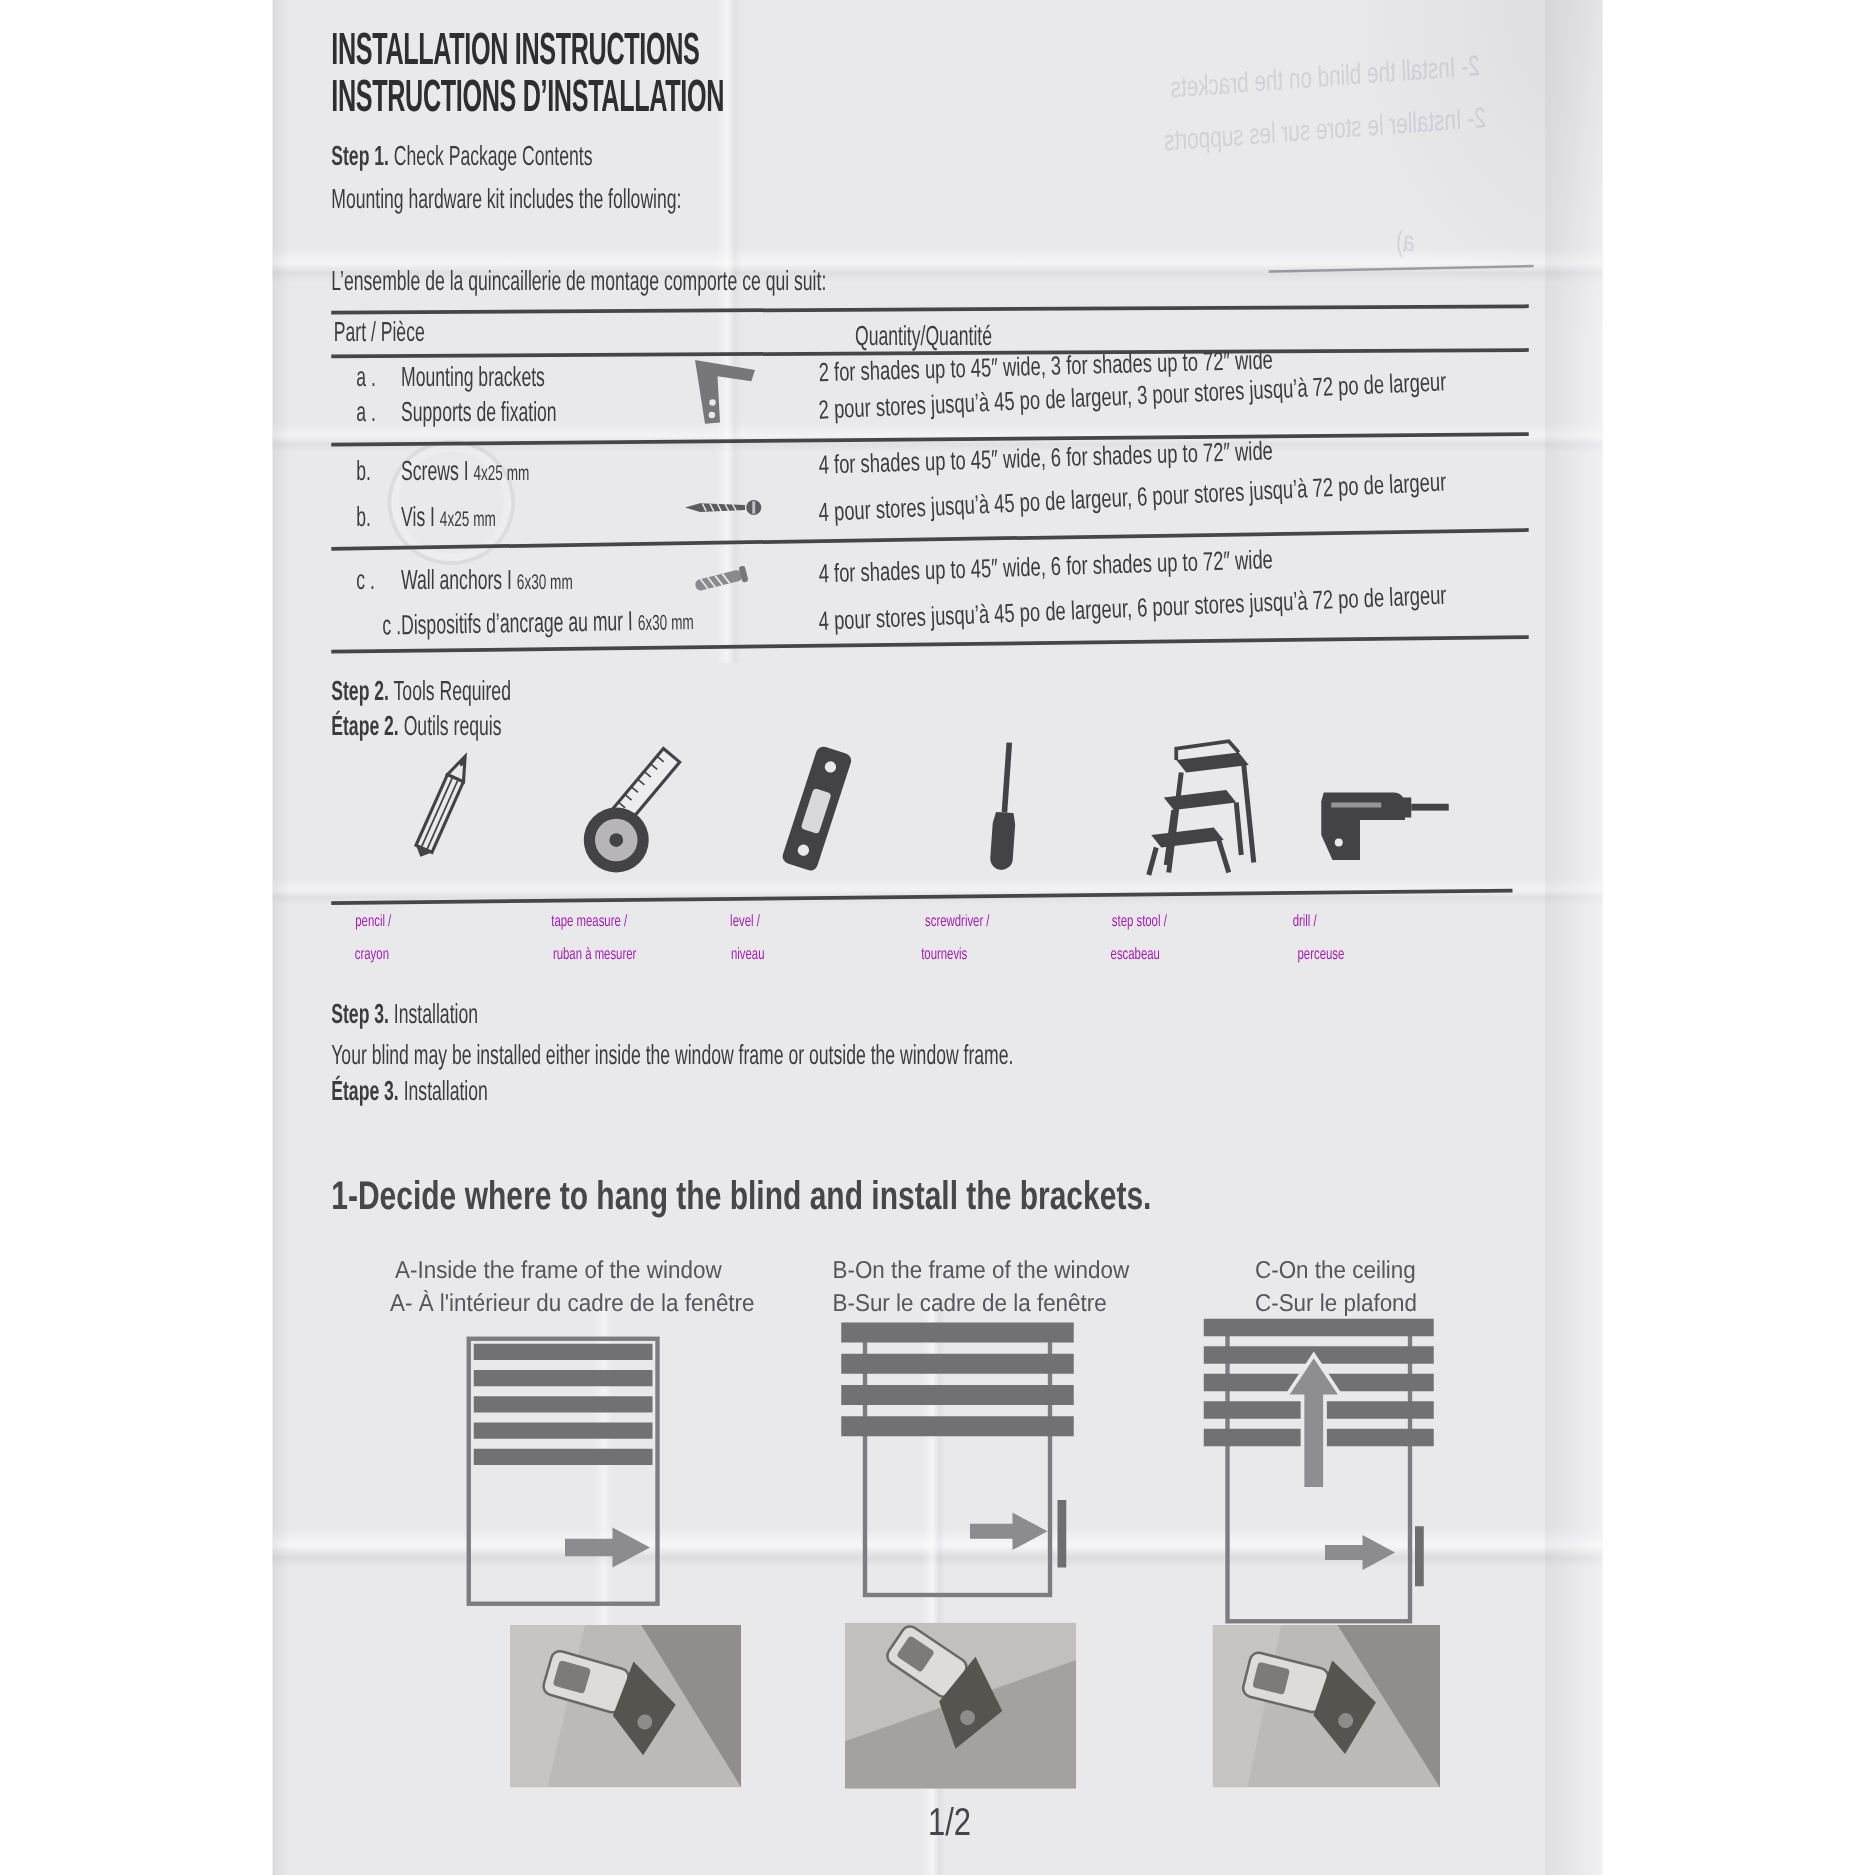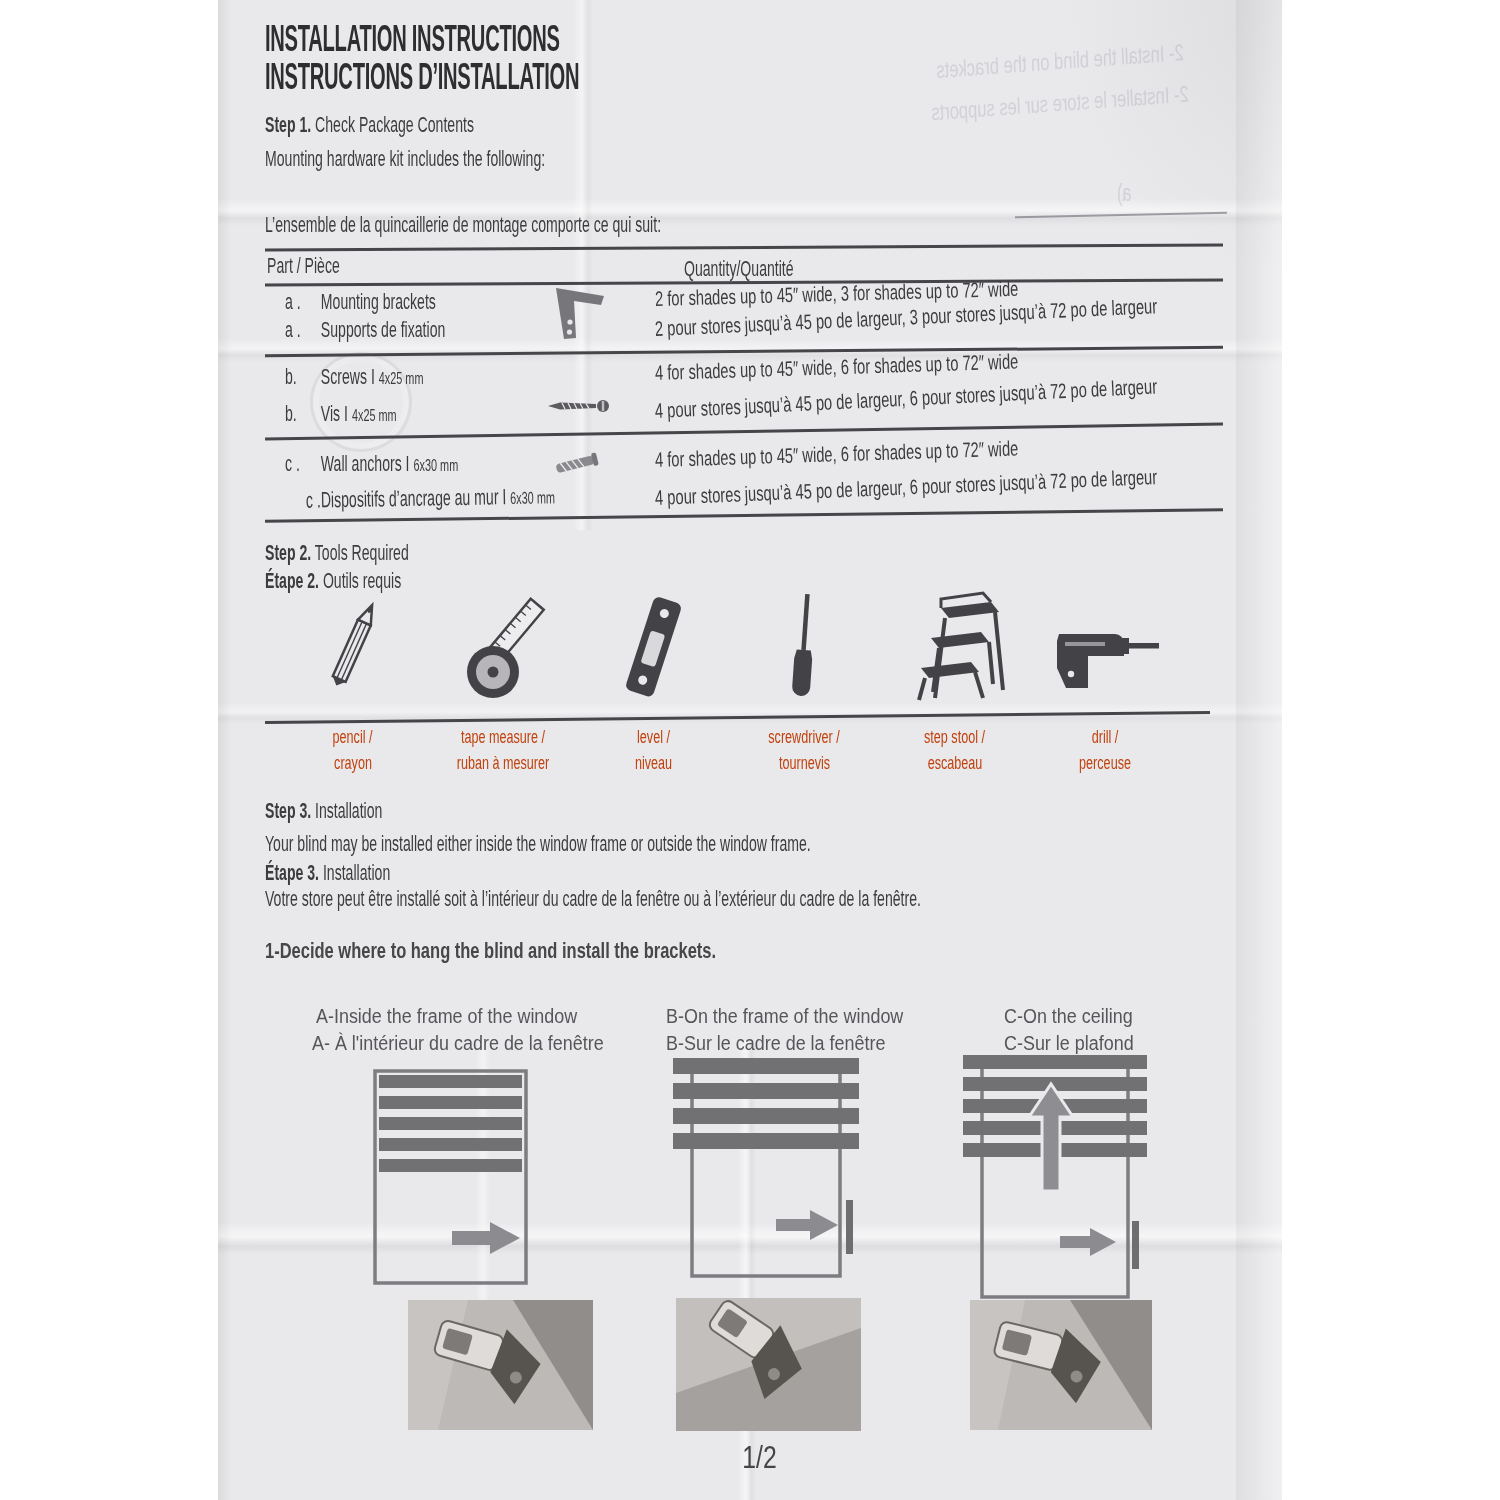--- a/index.html
+++ b/index.html
@@ -13,26 +13,26 @@
   .cxq{display:inline-block;transform-origin:0 50%;white-space:nowrap;}
   .cxc{display:inline-block;transform:scaleX(.70);transform-origin:50% 50%;white-space:nowrap;}
   .b{font-weight:700;}
   .title{font-size:36px;font-weight:700;color:#2e2e31;letter-spacing:-.5px;}
   .title .cx{transform:scaleX(.56);}
   .body22{font-size:22px;}
   .qty{font-size:21px;}
   .rule{position:absolute;height:3px;background:#45454a;}
   .sizetxt{font-size:17px;}
   .letter{display:inline-block;width:56px;}
-  .arhead{font-size:22px;font-weight:700;color:#474749;}
+  .arhead{font-size:32px;font-weight:700;color:#474749;}
   .arhead .cxq{transform:scaleX(.75);}
   .opt{font-size:19.5px;color:#56565a;}
   .opt .cxq{transform:scaleX(.92);}
   .toolcell{width:150px;display:flex;flex-direction:column;align-items:center;}
-  .lblcell{width:150px;text-align:center;color:#c2410c;font-size:18px;line-height:26px;}
+  .lblcell{width:150px;color:#a21caf;font-size:13px;line-height:26px;}
   .photo{position:absolute;overflow:hidden;}
   .bleed{position:absolute;color:rgba(125,130,148,.22);font-size:23px;white-space:nowrap;}
   svg{display:block;}
 </style>
 </head>
 <body>
 
 <div id="canvas">
 
   <div id="paper">
@@ -262,23 +262,20 @@
 
   <div class="t body22" style="left:265px;top:798px;">
     <span class="cx"><span class="b">Step 3.</span> <span>Installation</span></span>
   </div>
   <div class="t body22" style="left:265px;top:831px;">
     <span class="cx">Your blind may be installed either inside the window frame or outside the window frame.</span>
   </div>
   <div class="t body22" style="left:265px;top:860px;">
     <span class="cx"><span class="b">Étape 3.</span> <span>Installation</span></span>
   </div>
-  <div class="t body22" style="left:265px;top:886px;">
-    <span class="cx">Votre store peut être installé soit à l’intérieur du cadre de la fenêtre ou à l’extérieur du cadre de la fenêtre.</span>
-  </div>
 
   <div class="t arhead" style="left:265px;top:938px;">
     <span class="cxq">1-Decide where to hang the blind and install the brackets.</span>
   </div>
 
   <div class="t opt" style="left:316px;top:1005px;">
     <span class="cxq">A-Inside the frame of the window</span>
   </div>
   <div class="t opt" style="left:312px;top:1032px;">
     <span class="cxq">A- À l'intérieur du cadre de la fenêtre</span>

